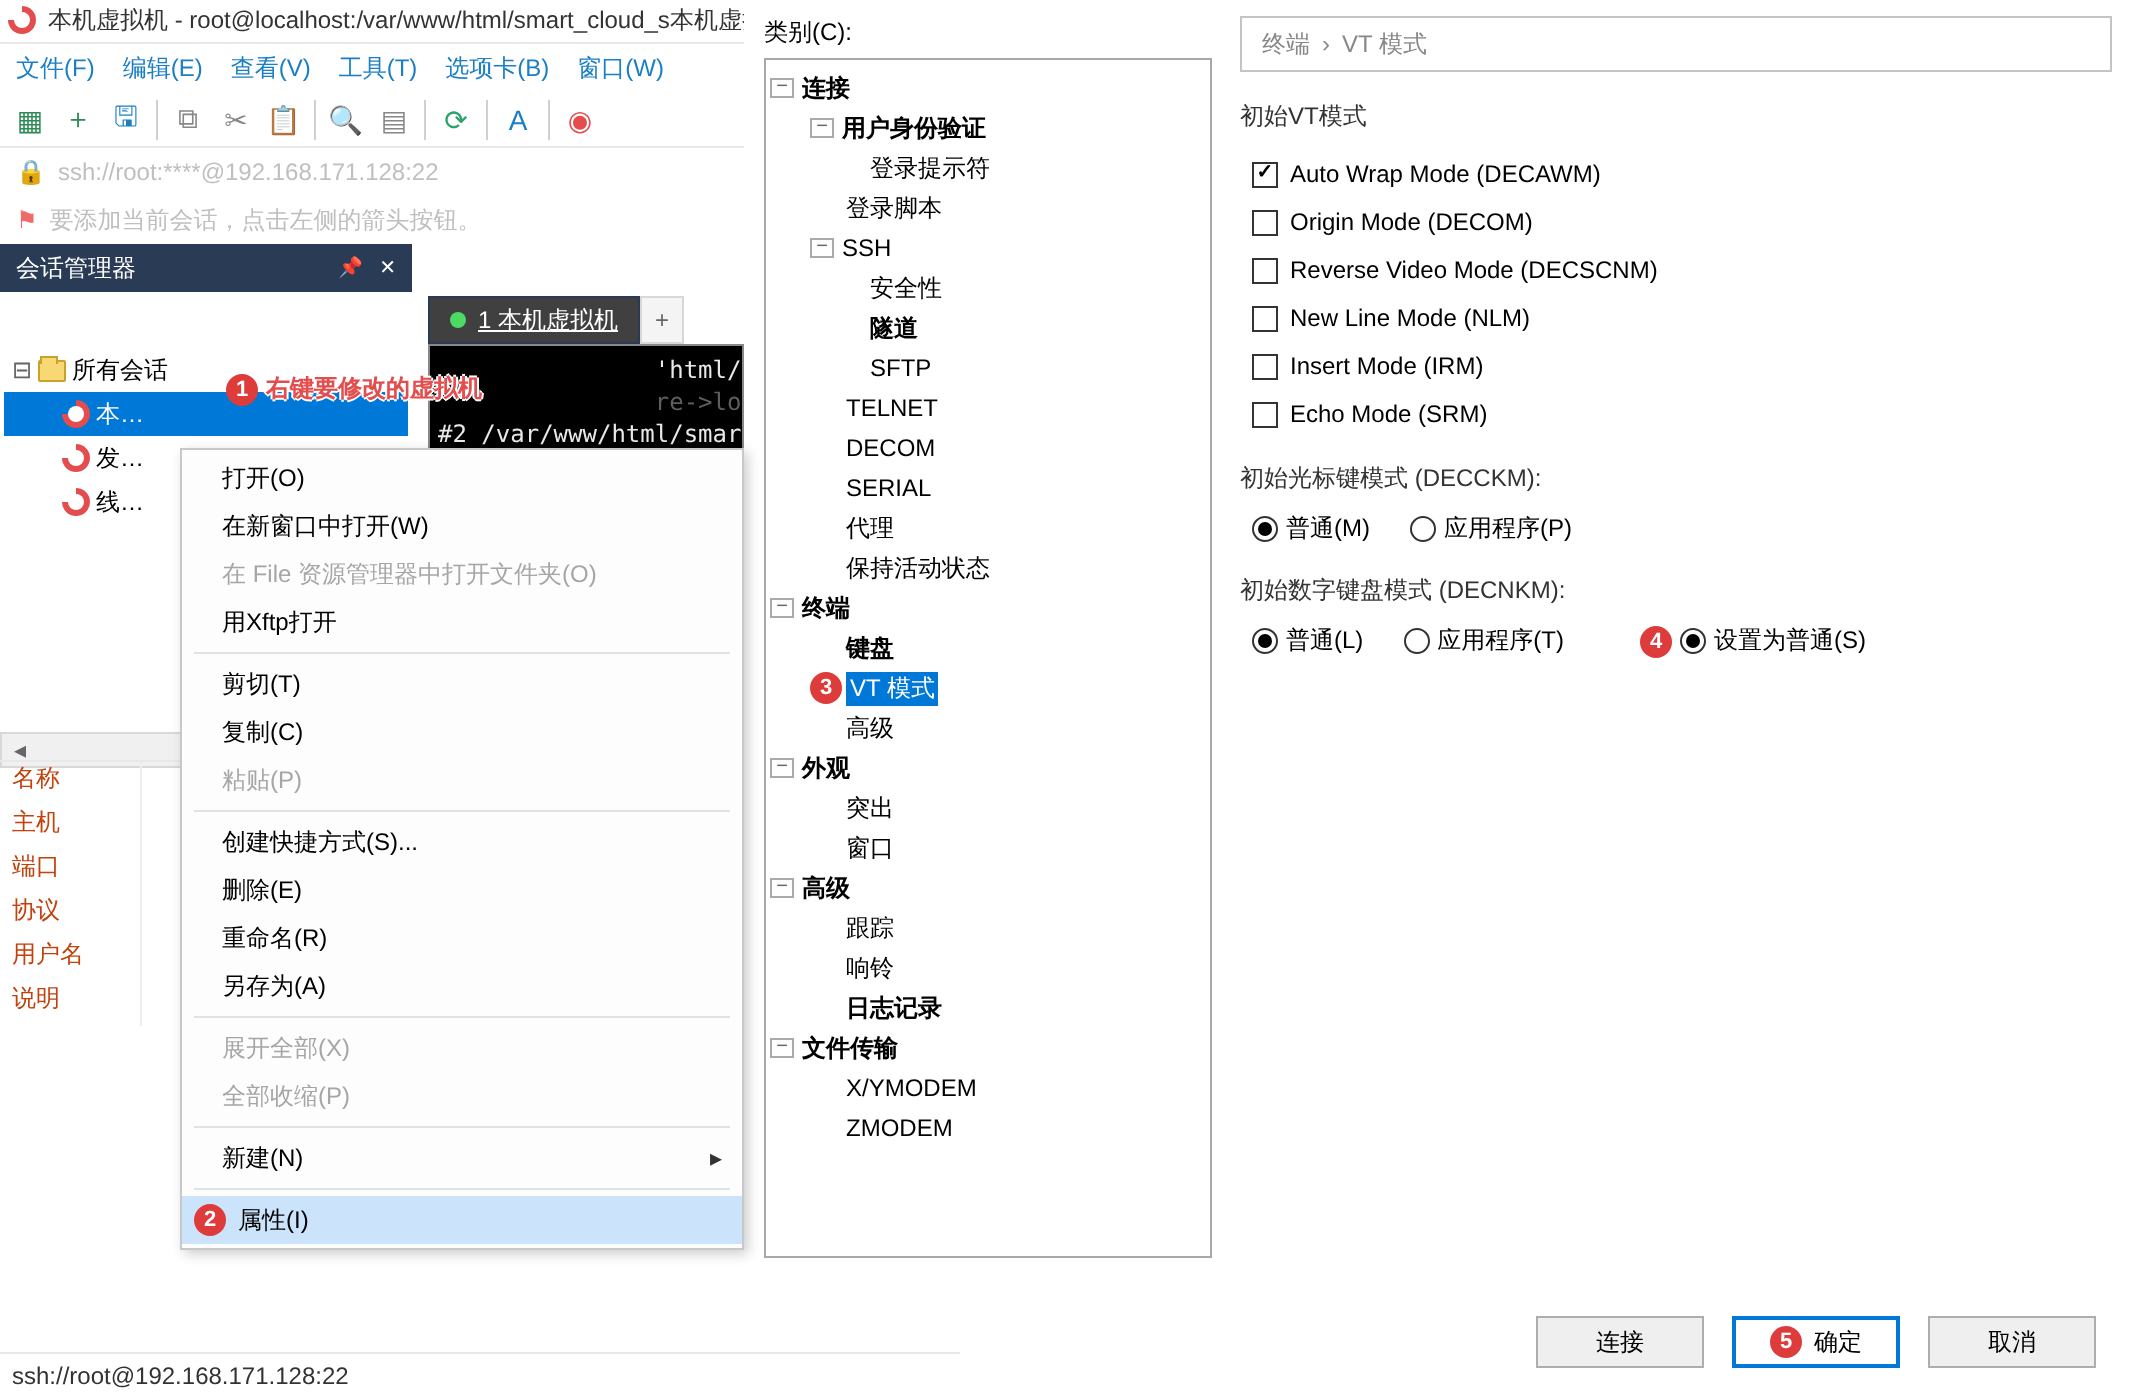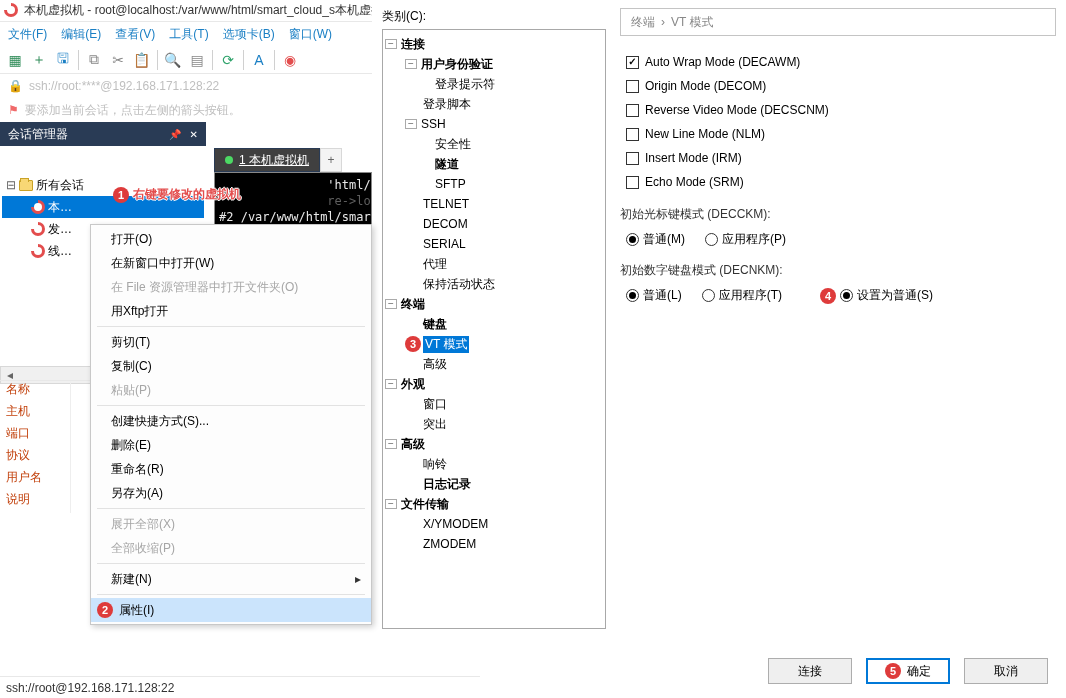--- a/index.html
+++ b/index.html
@@ -381,29 +381,33 @@
           <div class="n">
               <span class="sp" style="width:34px;"></span>
               <span class="t">高级</span>
             </div>
           <div class="n">
               <span class="tw">−</span>
               <span class="t bold">外观</span>
             </div>
           <div class="n">
               <span class="sp" style="width:34px;"></span>
+              <span class="t">突出</span>
+            </div>
+          <div class="n">
+              <span class="sp" style="width:34px;"></span>
               <span class="t">窗口</span>
             </div>
           <div class="n">
-              <span class="sp" style="width:34px;"></span>
-              <span class="t">突出</span>
-            </div>
-          <div class="n">
               <span class="tw">−</span>
               <span class="t bold">高级</span>
+            </div>
+          <div class="n">
+              <span class="sp" style="width:34px;"></span>
+              <span class="t">跟踪</span>
             </div>
           <div class="n">
               <span class="sp" style="width:34px;"></span>
               <span class="t">响铃</span>
             </div>
           <div class="n">
               <span class="sp" style="width:34px;"></span>
               <span class="t bold">日志记录</span>
             </div>
           <div class="n">
@@ -422,20 +426,21 @@
       </div>
     </div>
 
     <div class="dlg-right">
       <div class="crumb">
         <span>终端</span>
         <span class="sep">›</span>
         <span>VT 模式</span>
       </div>
 
+      <div class="grp-title">初始VT模式</div>
       <div class="chk-row">
           <span class="chk checked"></span>
           <span>Auto Wrap Mode (DECAWM)</span>
         </div>
       <div class="chk-row">
           <span class="chk"></span>
           <span>Origin Mode (DECOM)</span>
         </div>
       <div class="chk-row">
           <span class="chk"></span>

